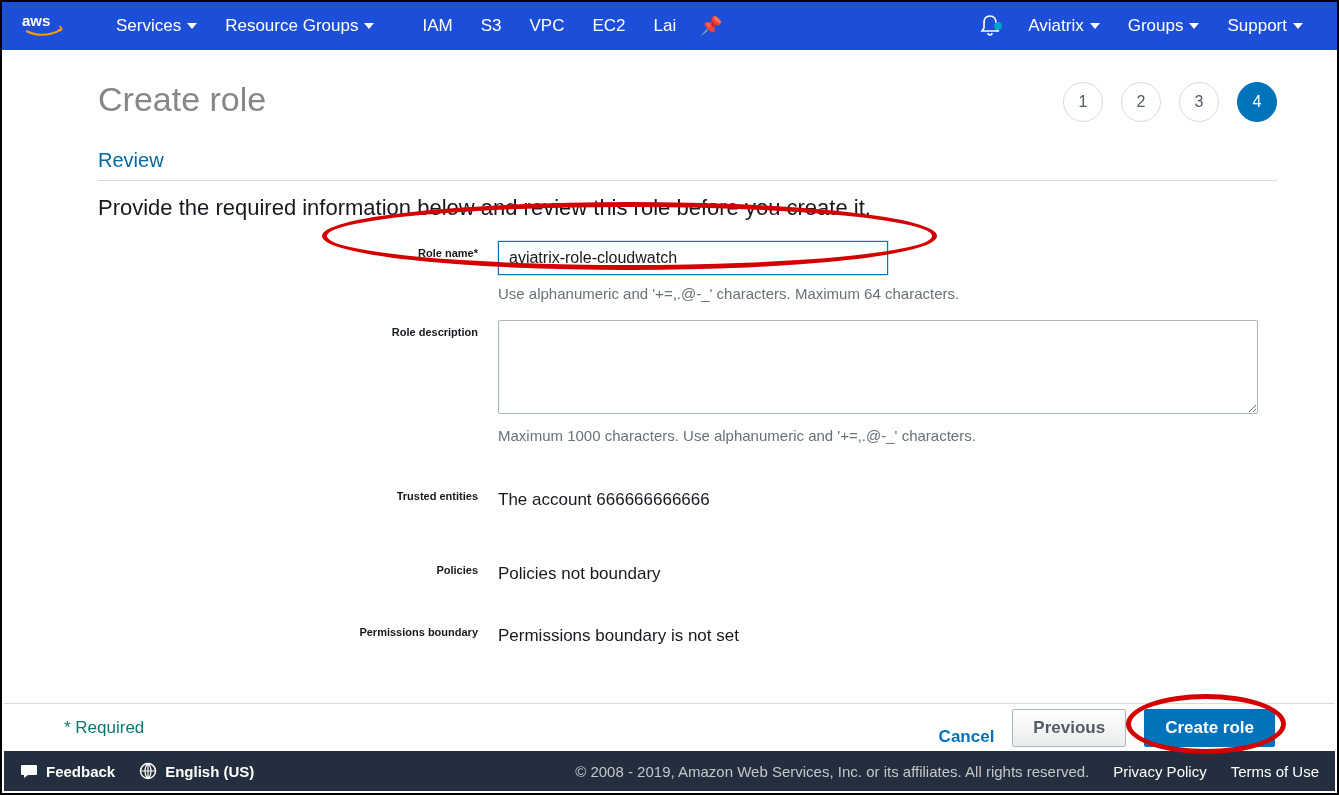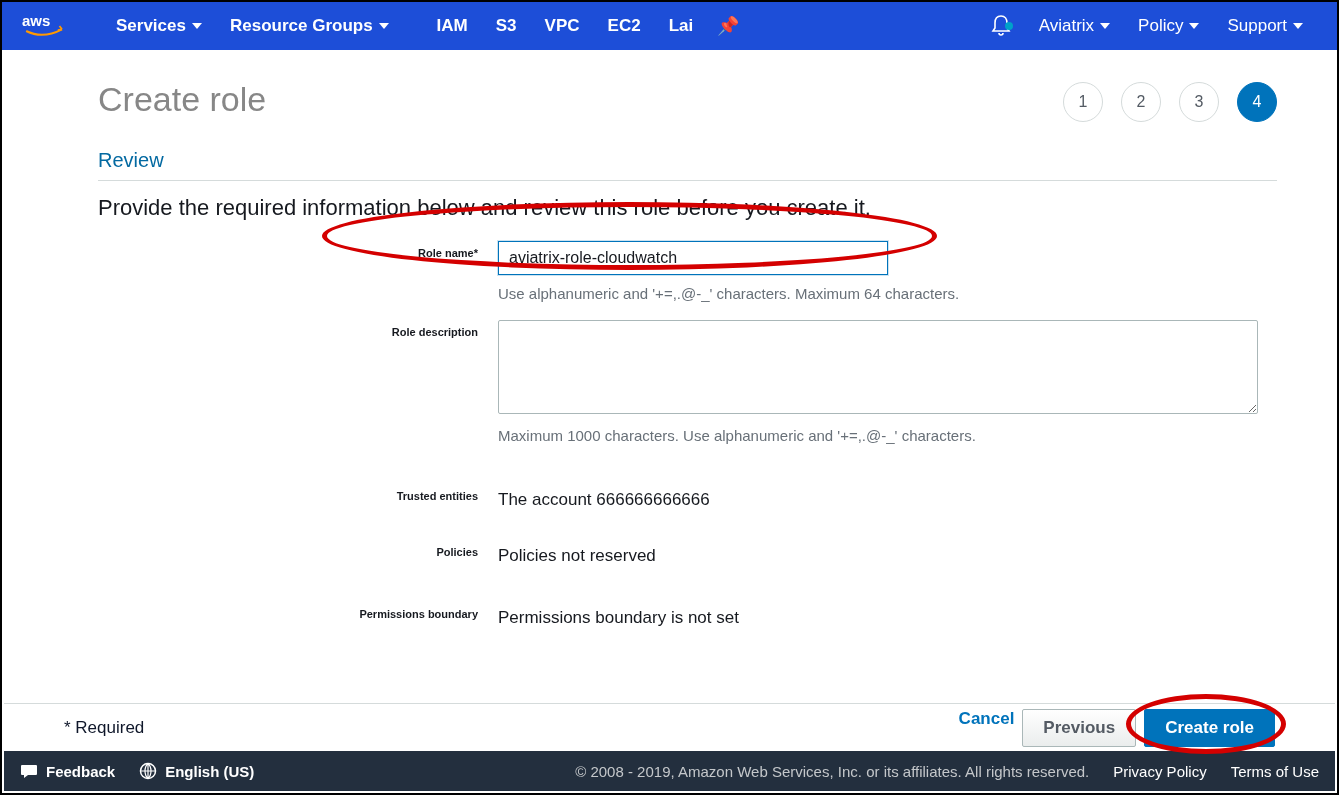--- a/index.html
+++ b/index.html
@@ -1,21 +1,21 @@
 <!DOCTYPE html>
 <html><head>
 <meta charset="utf-8">
 <style>
 * { box-sizing: border-box; margin: 0; padding: 0; }
 body { font-family: "Amazon Ember", "Helvetica Neue", Arial, sans-serif; font-size: 14px; color: #16191f; background: #fff; width: 1339px; height: 795px; overflow: hidden; position: relative; border: 2px solid #000; }
 .topnav { background: #1d4ed8; height: 48px; display: flex; align-items: center; padding: 0 20px; color: #fff; }
 .aws-logo { display: flex; align-items: center; margin-right: 30px; }
 .aws-logo svg { width: 50px; height: 30px; }
 .nav-item { color: #fff; font-size: 17px; padding: 0 14px; cursor: pointer; display: flex; align-items: center; }
-.nav-item.bold { font-weight: 700; justify-content: flex-end; }
+.nav-item.bold { font-weight: 400; justify-content: flex-end; }
 .nav-item .caret { margin-left: 6px; }
 .nav-spacer { flex: 0 0 20px; }
 .nav-right { margin-left: auto; display: flex; align-items: center; }
 .nav-pin { font-size: 18px; padding: 0 10px; }
 .bell-wrap { position: relative; padding: 0 14px; }
 .bell-dot { position: absolute; top: 8px; right: 12px; width: 8px; height: 8px; background: #00a1c9; border-radius: 50%; }
 .content { padding: 30px 60px 0 96px; height: calc(100% - 48px - 40px - 40px); overflow: hidden; }
 .page-title { font-size: 34px; font-weight: 400; color: #878787; margin-bottom: 18px; }
 .steps { position: absolute; right: 60px; top: 80px; display: flex; gap: 18px; }
 .step { width: 40px; height: 40px; border-radius: 50%; border: 1px solid #d5dbdb; display: flex; align-items: center; justify-content: center; font-size: 16px; color: #545b64; background: #fff; }
@@ -24,22 +24,22 @@
 .section-hr { border: none; border-top: 1px solid #d5dbdb; margin-bottom: 14px; }
 .intro { font-size: 22px; color: #16191f; margin-bottom: 20px; }
 .form-row { display: flex; margin-bottom: 10px; margin-top: 18px; }
 .form-label { flex: 0 0 400px; text-align: right; padding-right: 20px; font-size: 11px; font-weight: 700; color: #16191f; padding-top: 6px; }
 .form-field { flex: 1; max-width: 760px; }
 .text-input { width: 390px; height: 34px; border: 1px solid #0073bb; padding: 16px 10px; font-size: 16px; color: #16191f; outline: none; box-shadow: 0 0 0 1px #0073bb33; }
 .hint { font-size: 15px; color: #687078; margin-top: 10px; }
 .textarea { width: 100%; height: 94px; border: 1px solid #aab7b8; border-radius: 2px; padding: 6px 10px; font-size: 15px; resize: both; }
 .static-val { font-size: 17px; color: #16191f; padding-top: 6px; }
 .actionbar { position: absolute; left: 2px; right: 2px; bottom: 42px; height: 48px; border-top: 1px solid #d5dbdb; background: #fff; display: flex; align-items: center; padding: 0 60px; }
-.required-note { font-size: 17px; color: #0f172a; }
-.action-right { margin-left: auto; display: flex; align-items: flex-start; gap: 8px; }
+.required-note { font-size: 17px; color: #0f766e; }
+.action-right { margin-left: auto; display: flex; align-items: flex-end; gap: 18px; }
 .link-btn { color: #0073bb; font-size: 17px; font-weight: 700; cursor: pointer; }
 .btn { padding: 8px 20px; font-size: 17px; font-weight: 700; border-radius: 2px; border: 1px solid #aab7b8; cursor: pointer; }
 .btn-secondary { background: linear-gradient(#fff,#eaeded); color: #545b64; }
 .btn-primary { background: #0073bb; color: #fff; border-color: #0073bb; }
 .footer { position: absolute; left: 2px; right: 2px; bottom: 2px; height: 40px; background: #232f3e; color: #fff; display: flex; align-items: center; padding: 0 16px; font-size: 15px; }
 .footer-item { display: flex; align-items: center; gap: 8px; margin-right: 24px; cursor: pointer; font-weight: 700; text-align: center; }
 .footer-center { margin-left: auto; color: #c4c7ca; font-weight: 400; }
 .footer-link { color: #fff; margin-left: 24px; cursor: pointer; font-weight: 400; }
 .ellipse-red { position: absolute; border: 5px solid #d40000; border-radius: 50%; pointer-events: none; }
 .caret { display: inline-block; width: 0; height: 0; border-left: 5px solid transparent; border-right: 5px solid transparent; border-top: 6px solid #fff; }
@@ -75,21 +75,21 @@
       <svg width="20" height="22" viewBox="0 0 20 22">
           <path d="M10 2 C6 2 4 5 4 9 L4 14 L2 17 L18 17 L16 14 L16 9 C16 5 14 2 10 2 Z M8 19 a2 2 0 0 0 4 0" fill="none" stroke="#fff" stroke-width="1.6"></path>
         </svg>
       <div class="bell-dot"></div>
     </div>
     <div class="nav-item">
         <span>Aviatrix</span>
         <span class="caret"></span>
       </div>
     <div class="nav-item">
-        <span>Policy</span>
+        <span>Groups</span>
         <span class="caret"></span>
       </div>
     <div class="nav-item">
         <span>Support</span>
         <span class="caret"></span>
       </div>
   </div>
 </div>
 
 <div class="content">
@@ -120,23 +120,23 @@
       <textarea class="textarea" style=""></textarea>
       <div class="hint">Maximum 1000 characters. Use alphanumeric and '+=,.@-_' characters.</div>
     </div>
   </div>
 
   <div class="form-row" style="margin-top:40px">
     <div class="form-label">Trusted entities</div>
     <div class="form-field static-val">The account 666666666666</div>
   </div>
 
-  <div class="form-row" style="margin-top:30px">
+  <div class="form-row" style="margin-top:48px">
     <div class="form-label">Policies</div>
-    <div class="form-field static-val">Policies not reserved</div>
+    <div class="form-field static-val">Policies not boundary</div>
   </div>
 
   <div class="form-row" style="margin-top:36px">
     <div class="form-label">Permissions boundary</div>
     <div class="form-field static-val">Permissions boundary is not set</div>
   </div>
 </div>
 
 <div class="actionbar">
   <div class="required-note">* Required</div>

